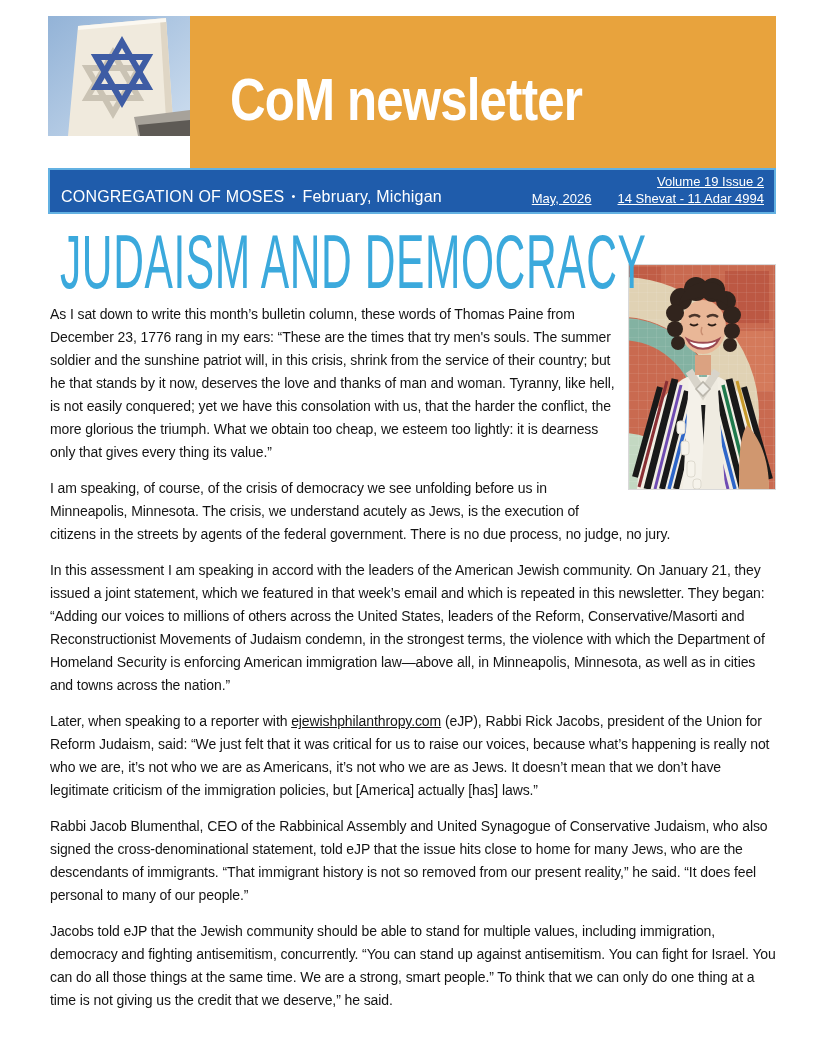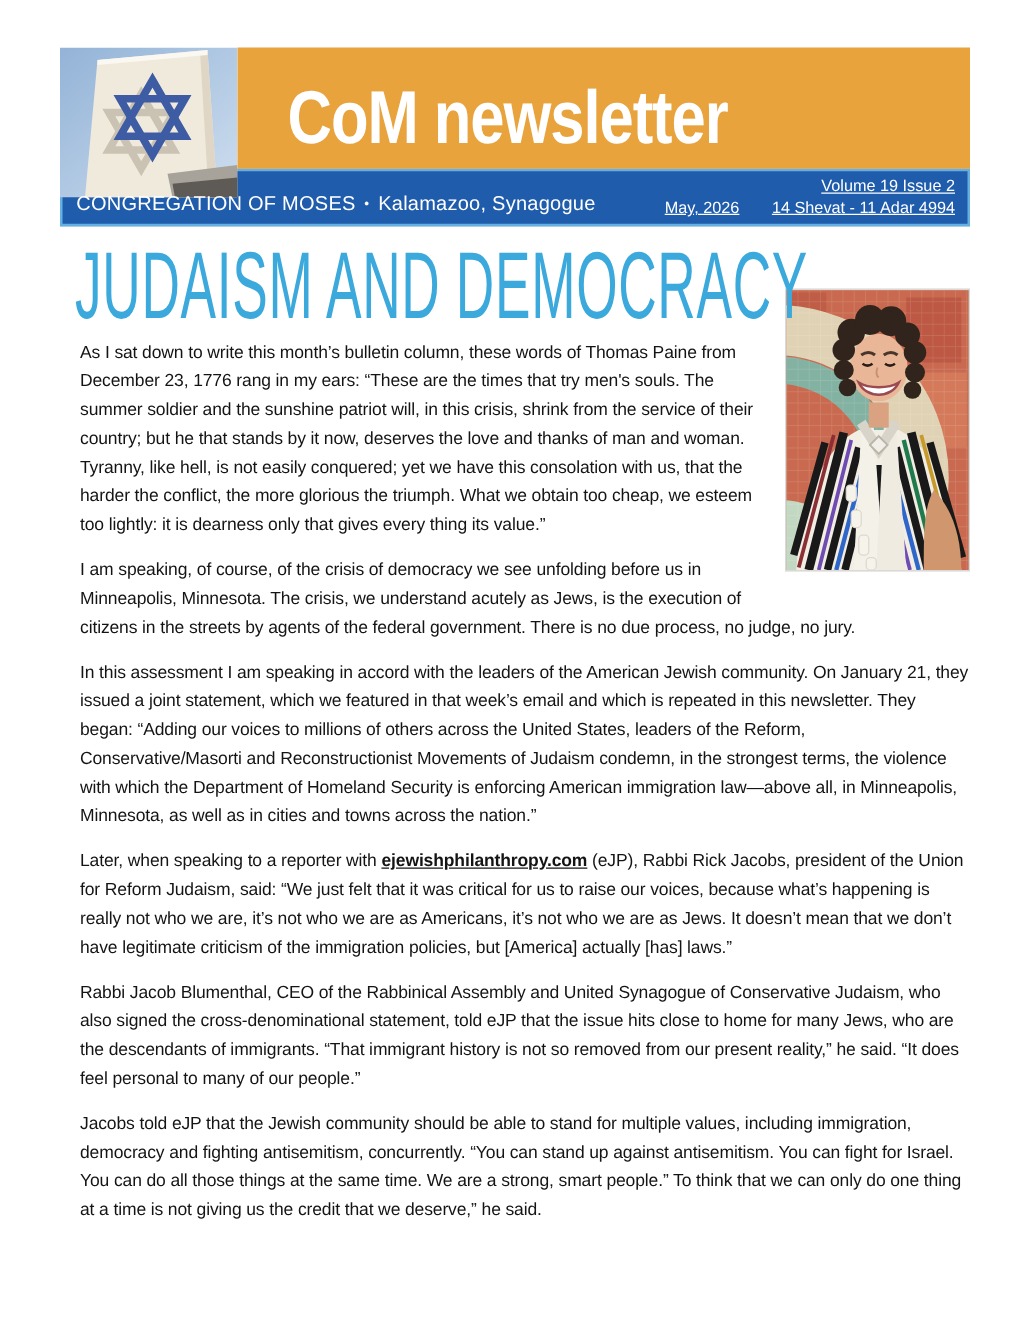--- a/index.html
+++ b/index.html
@@ -4,22 +4,22 @@
 <style>
   * { margin:0; padding:0; box-sizing:border-box; }
   html,body { background:#ffffff; }
   .page {
     width:816px; height:1056px; margin:0 auto; background:#ffffff;
     position:relative; overflow:hidden;
     font-family:"Liberation Sans", sans-serif; color:#141414;
   }
   
   .masthead {
-    margin:38px 40px 0 48px;
-    display:flex; height:97px;
+    margin:16px 40px 0 48px;
+    display:flex; height:152px;
   }
   .photo-frame { width:142px; height:120px; flex:none; }
   .photo-frame svg { display:block; width:142px; height:120px; }
   .banner {
     flex:1; display:flex; align-items:center; overflow:hidden;
   }
   .banner h1 {
     margin-left:40px; margin-top:14px;
     font-size:60px; font-weight:bold; color:#ffffff;
     white-space:nowrap; letter-spacing:-1px;
@@ -42,22 +42,22 @@
     float:right; width:148px; height:226px;
     margin:34px 0 14px 12px;
     border:1px solid #d9d9d9; background:#c8b9a0;
   }
   .rabbi-figure svg { display:block; width:146px; height:224px; }
   .headline { height:64px; margin:0 0 9px 12px; overflow:visible; white-space:nowrap; }
   .headline .condense {
     display:inline-block; font-size:76px; line-height:64px; font-weight:400;
     letter-spacing:1px; transform:scaleX(0.56); transform-origin:left center;
   }
-  .article p { margin:0 0 13px 16px; }
-  .ejp-link { color:inherit; font-weight:bold; text-decoration:underline; }
+  .article p { margin:0 0 13px 2px; }
+  .ejp-link { color:inherit; font-weight:normal; text-decoration:underline; }
 </style>
 </head>
 <body>
 
 <div class="page">
 
   <header class="masthead">
     <div class="photo-frame">
       <svg viewBox="0 0 142 120">
         <defs>
@@ -86,21 +86,21 @@
         <polygon points="90,109 142,104 142,120 92,120" fill="#5E5A55"></polygon>
       </svg>
     </div>
     <div class="banner" style="background-color: rgb(232, 163, 61);">
       <h1>CoM newsletter</h1>
     </div>
   </header>
 
   <div class="info-bar" style="background-color: rgb(31, 92, 171);">
     <div class="org-line">
-      <span>CONGREGATION OF MOSES</span><span class="bullet">•</span><span>Kalamazoo, Synagogue</span>
+      <span>CONGREGATION OF MOSES</span><span class="bullet">•</span><span>February, Michigan</span>
     </div>
     <div class="issue-block">
       <div>Volume 19 Issue 2</div>
       <div class="date-line">
         <span>May, 2026</span><span class="gap"></span><span>14 Shevat - 11 Adar 4994</span>
       </div>
     </div>
   </div>
 
   <main class="article">

